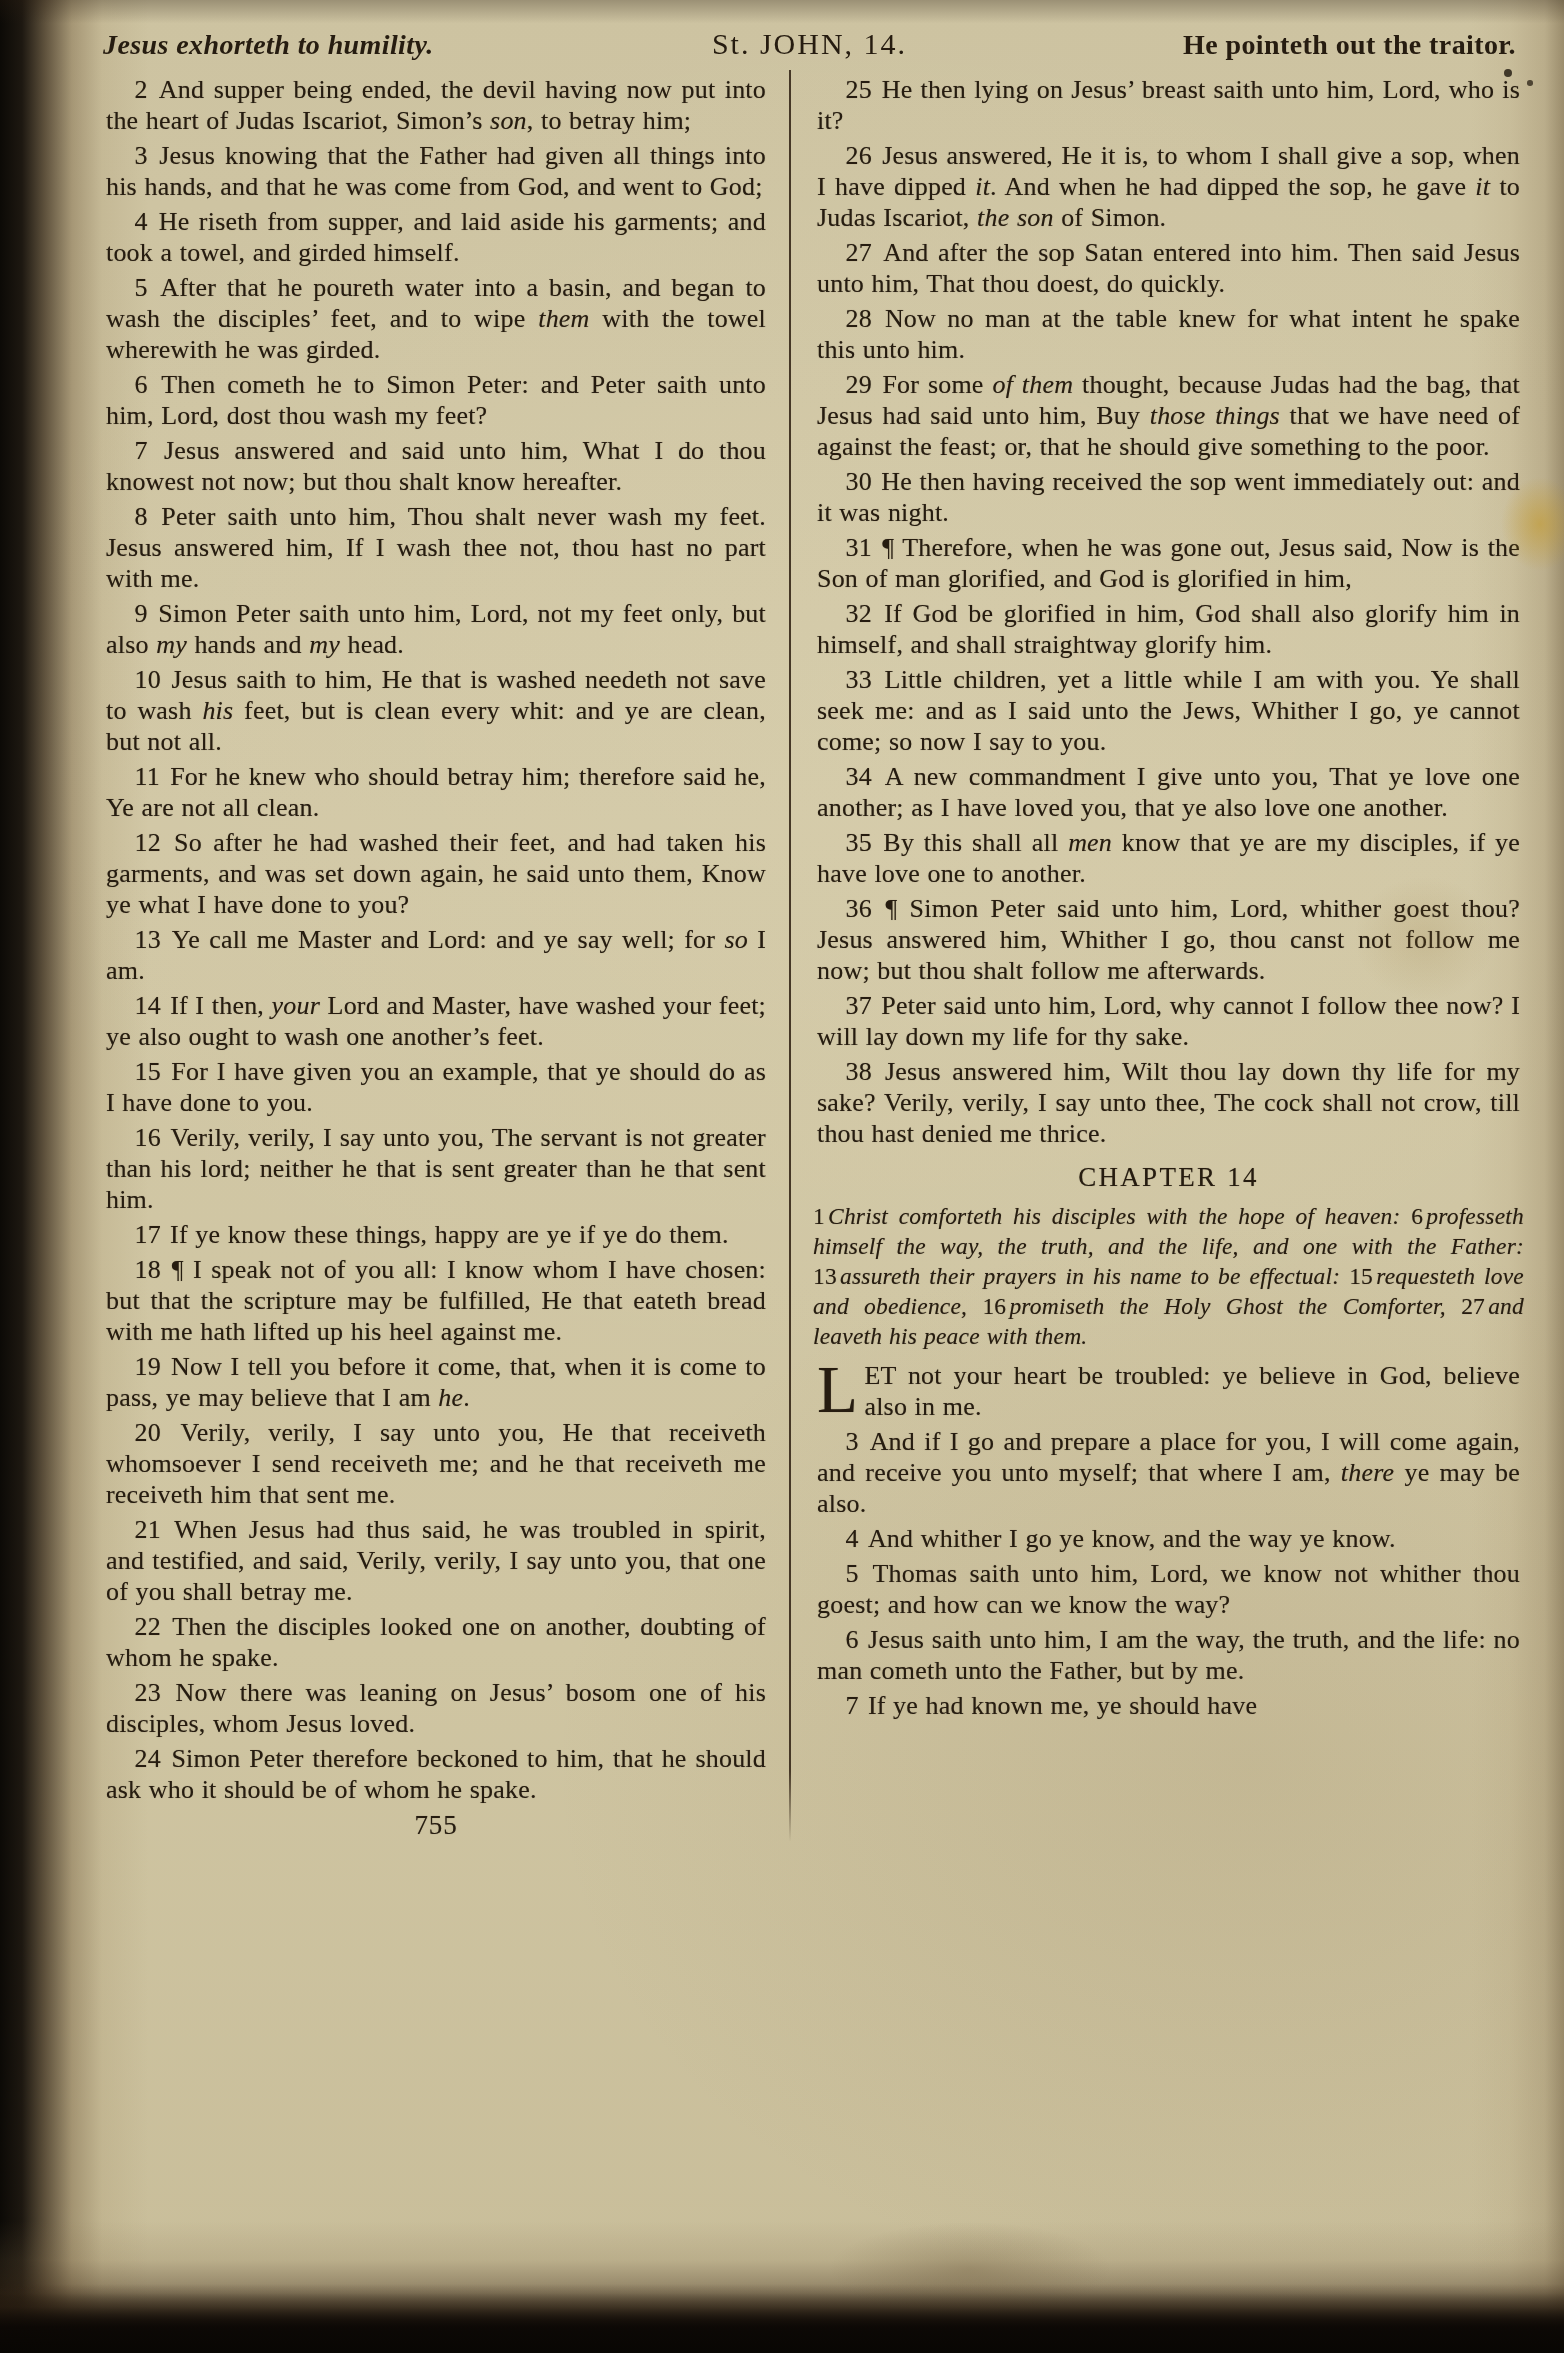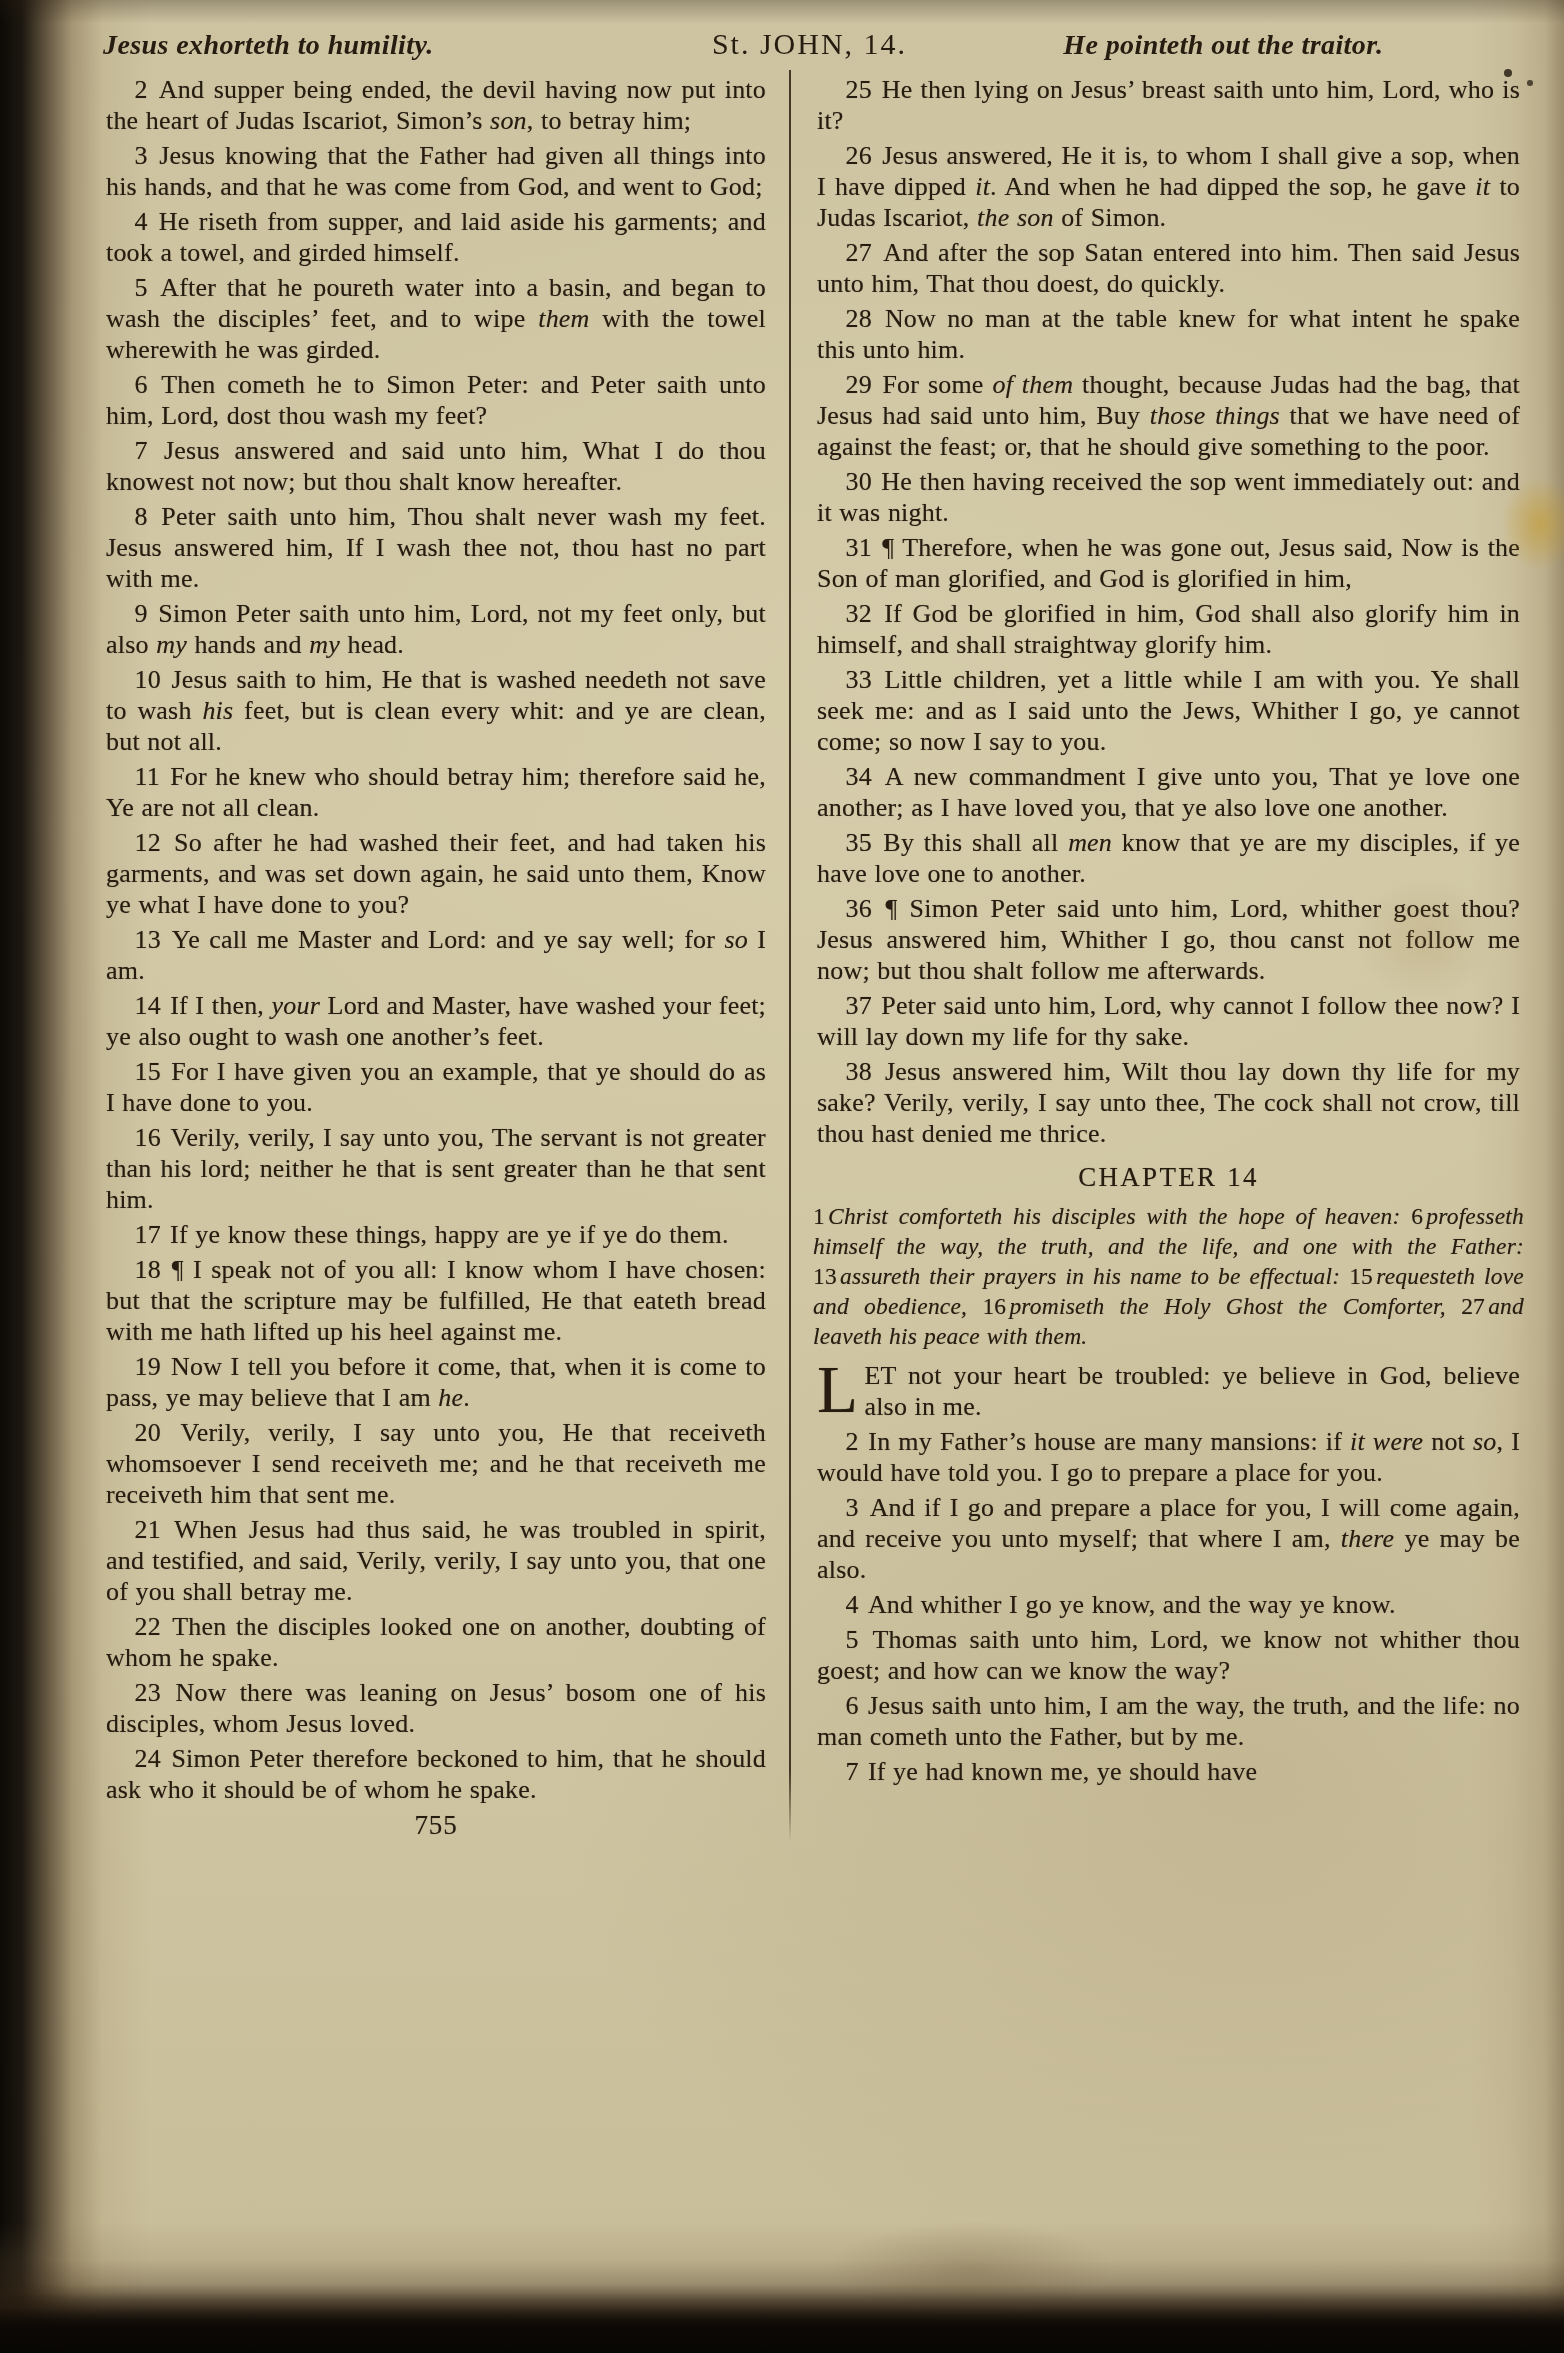--- a/index.html
+++ b/index.html
@@ -22,21 +22,21 @@
     background:radial-gradient(closest-side, rgba(150,120,60,.18), rgba(0,0,0,0));}
   .stain-bottom{left:829px;top:2222px;width:282px;height:94px;
     background:radial-gradient(closest-side, rgba(90,70,40,.25), rgba(0,0,0,0));}
   .speck-1{left:1504px;top:69px;width:7.8px;height:7.8px;border-radius:50%;background:rgba(30,22,12,.8);}
   .speck-2{left:1527px;top:80px;width:5.5px;height:5.5px;border-radius:50%;background:rgba(30,22,12,.7);}
   .bottom-edge{position:absolute;left:0;right:0;bottom:0;height:70px;
     background:linear-gradient(0deg, rgba(8,6,3,.98) 0px, rgba(12,8,5,.95) 27px, rgba(45,32,18,.55) 47px, rgba(0,0,0,0) 70px);}
   .header{display:flex;align-items:baseline;padding:27px 49px 7.8px 103px;}
   .head-left{flex:1;font-style:italic;font-weight:700;font-size:28px;letter-spacing:0.4px;}
   .head-center{font-size:30px;letter-spacing:2px;white-space:nowrap;padding:0 23.5px;}
-  .head-right{flex:1;text-align:center;font-style:italic;font-weight:700;font-size:28px;letter-spacing:0.4px;}
+  .head-right{flex:1;text-align:right;font-weight:700;font-size:28px;letter-spacing:0.4px;}
   .columns{display:flex;align-items:stretch;padding:1.6px 41px 0 102px;}
   .col{font-size:26px;line-height:31px;text-align:justify;letter-spacing:0.2px;word-spacing:0.8px;
        text-shadow:0 0 0.8px rgba(38,28,16,.45);}
   .col-left{width:687px;padding-right:19px;box-sizing:border-box;}
   .col-right{flex:1;border-left:2.3px solid #46382566;border-image:linear-gradient(180deg,#453726,#453726 96%,rgba(69,55,38,0)) 1;
        padding-left:22px;box-sizing:border-box;}
   .verse{margin:4px;text-indent:1.1em;}
   .verse .em{font-style:italic;}
   .vnum{padding-right:1.6px;}
   .pagenum{text-align:center;margin-top:4.7px;font-size:27px;letter-spacing:0.8px;}
@@ -100,21 +100,20 @@
           <p class="verse"><span class="vnum">34 </span><span><span>A new commandment I give unto you, That ye love one another; as I have loved you, that ye also love one another.</span></span></p>
           <p class="verse"><span class="vnum">35 </span><span><span>By this shall all </span><span class="em">men</span><span> know that ye are my disciples, if ye have love one to another.</span></span></p>
           <p class="verse"><span class="vnum">36 </span><span><span>¶ Simon Peter said unto him, Lord, whither goest thou?  Jesus answered him, Whither I go, thou canst not follow me now; but thou shalt follow me afterwards.</span></span></p>
           <p class="verse"><span class="vnum">37 </span><span><span>Peter said unto him, Lord, why cannot I follow thee now? I will lay down my life for thy sake.</span></span></p>
           <p class="verse"><span class="vnum">38 </span><span><span>Jesus answered him, Wilt thou lay down thy life for my sake?  Verily, verily, I say unto thee, The cock shall not crow, till thou hast denied me thrice.</span></span></p>
         </div>
       <h2 class="chapter-heading">CHAPTER 14</h2>
       <p class="summary"><span class="em">1</span><span>Christ comforteth his disciples with the hope of heaven: </span><span class="em">6</span><span>professeth himself the way, the truth, and the life, and one with the Father: </span><span class="em">13</span><span>assureth their prayers in his name to be effectual: </span><span class="em">15</span><span>requesteth love and obedience, </span><span class="em">16</span><span>promiseth the Holy Ghost the Comforter, </span><span class="em">27</span><span>and leaveth his peace with them.</span></p>
       <div>
           <p class="verse dropcap-verse"><span class="dropcap">L</span><span><span>ET not your heart be troubled: ye believe in God, believe also in me.</span></span></p>
-          <p class="verse"><span class="vnum">2 </span><span><span>In my Father’s house are many mansions: if </span><span class="em">it were</span><span> not </span><span class="em">so</span><span>, I would have told you.  I go to prepare a place for you.</span></span></p>
           <p class="verse"><span class="vnum">3 </span><span><span>And if I go and prepare a place for you, I will come again, and receive you unto myself; that where I am, </span><span class="em">there</span><span> ye may be also.</span></span></p>
           <p class="verse"><span class="vnum">4 </span><span><span>And whither I go ye know, and the way ye know.</span></span></p>
           <p class="verse"><span class="vnum">5 </span><span><span>Thomas saith unto him, Lord, we know not whither thou goest; and how can we know the way?</span></span></p>
           <p class="verse"><span class="vnum">6 </span><span><span>Jesus saith unto him, I am the way, the truth, and the life: no man cometh unto the Father, but by me.</span></span></p>
           <p class="verse"><span class="vnum">7 </span><span><span>If ye had known me, ye should have</span></span></p>
         </div>
     </div>
   </div>
 
   <div class="stain stain-yellow"></div>

